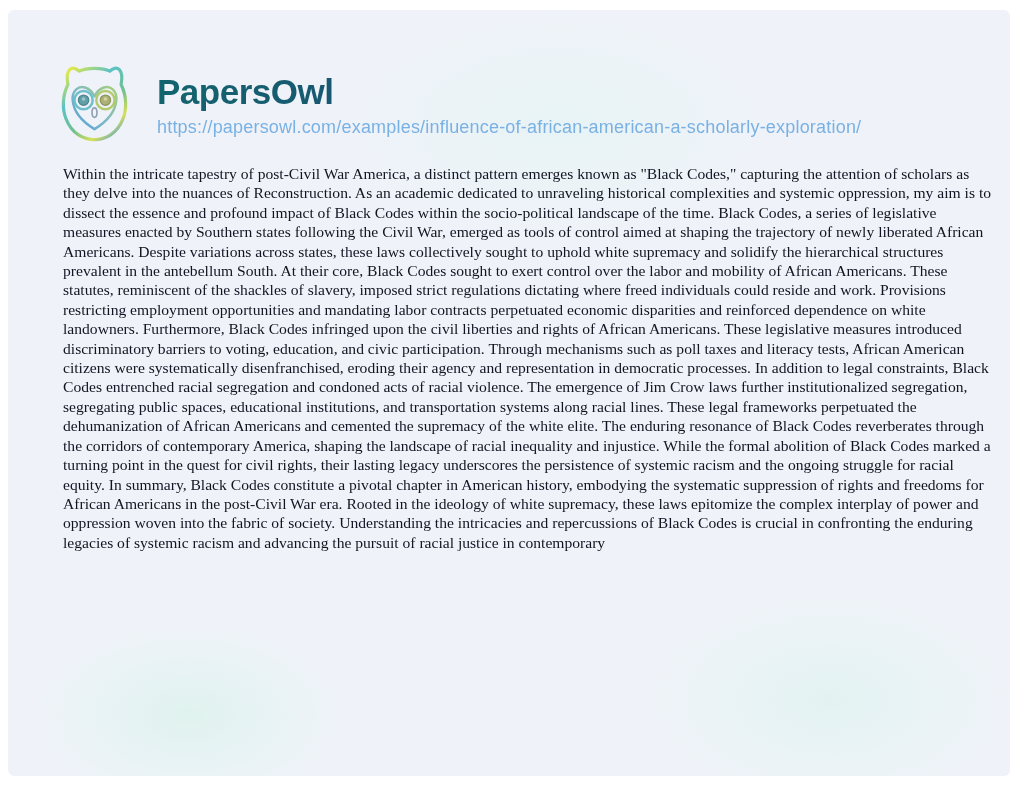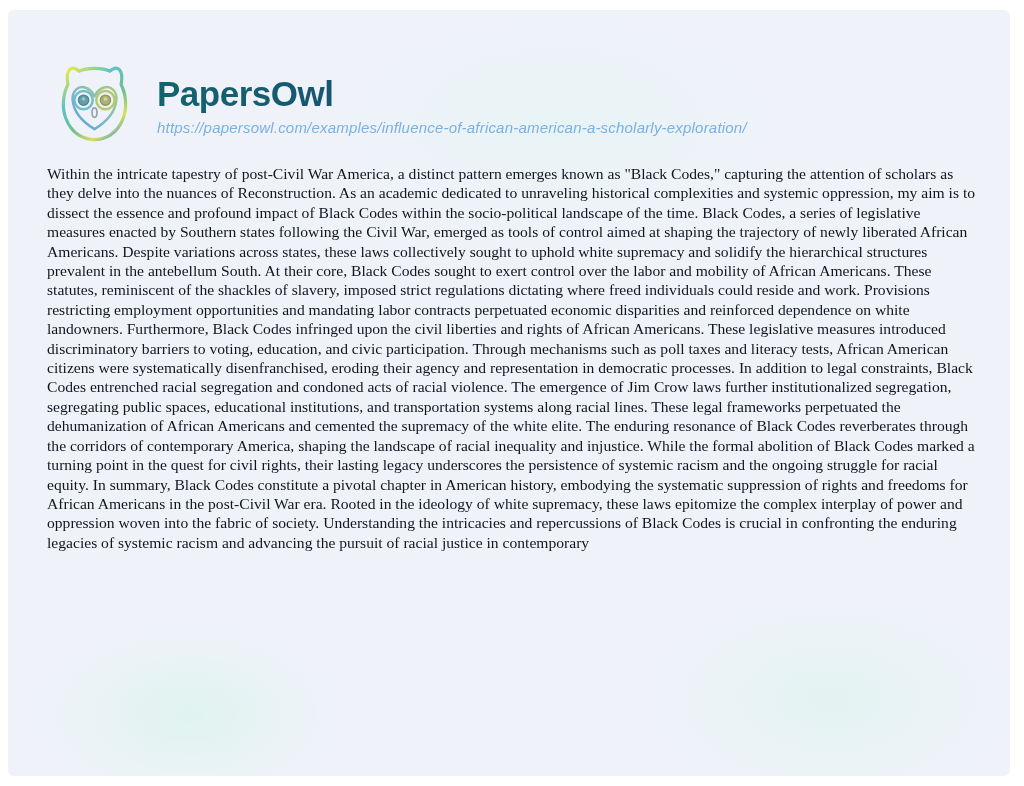--- a/index.html
+++ b/index.html
@@ -34,42 +34,42 @@
     letter-spacing: -0.5px;
     color: #1b4a6b;
     background: linear-gradient(90deg, #13646e 0%, #1a4f72 45%, #1c3f6b 100%);
     -webkit-background-clip: text;
     background-clip: text;
     -webkit-text-fill-color: transparent;
     line-height: 1.15;
   }
   .brand-url {
     margin-top: 4px;
-    font-size: 15px;
-    font-style: italic;
+    font-size: 18px;
     color: #7ab1e3;
     letter-spacing: 0.2px;
   }
   .article-title {
     margin-top: 22px;
     max-width: 620px;
     font-size: 28px;
     font-weight: 400;
     color: #3e4657;
     line-height: 38px;
     letter-spacing: -0.2px;
   }
   .article-body {
     margin-top: 13px;
     width: 929px;
     font-family: "Liberation Serif", serif;
     font-size: 15.6px;
     line-height: 19.4px;
     color: #111522;
     text-align: left;
+    margin-left: 16px;
   }
 </style>
 </head>
 <body>
 
 <div class="page-card">
 
   <div class="header">
 
     <div class="logo-box">

